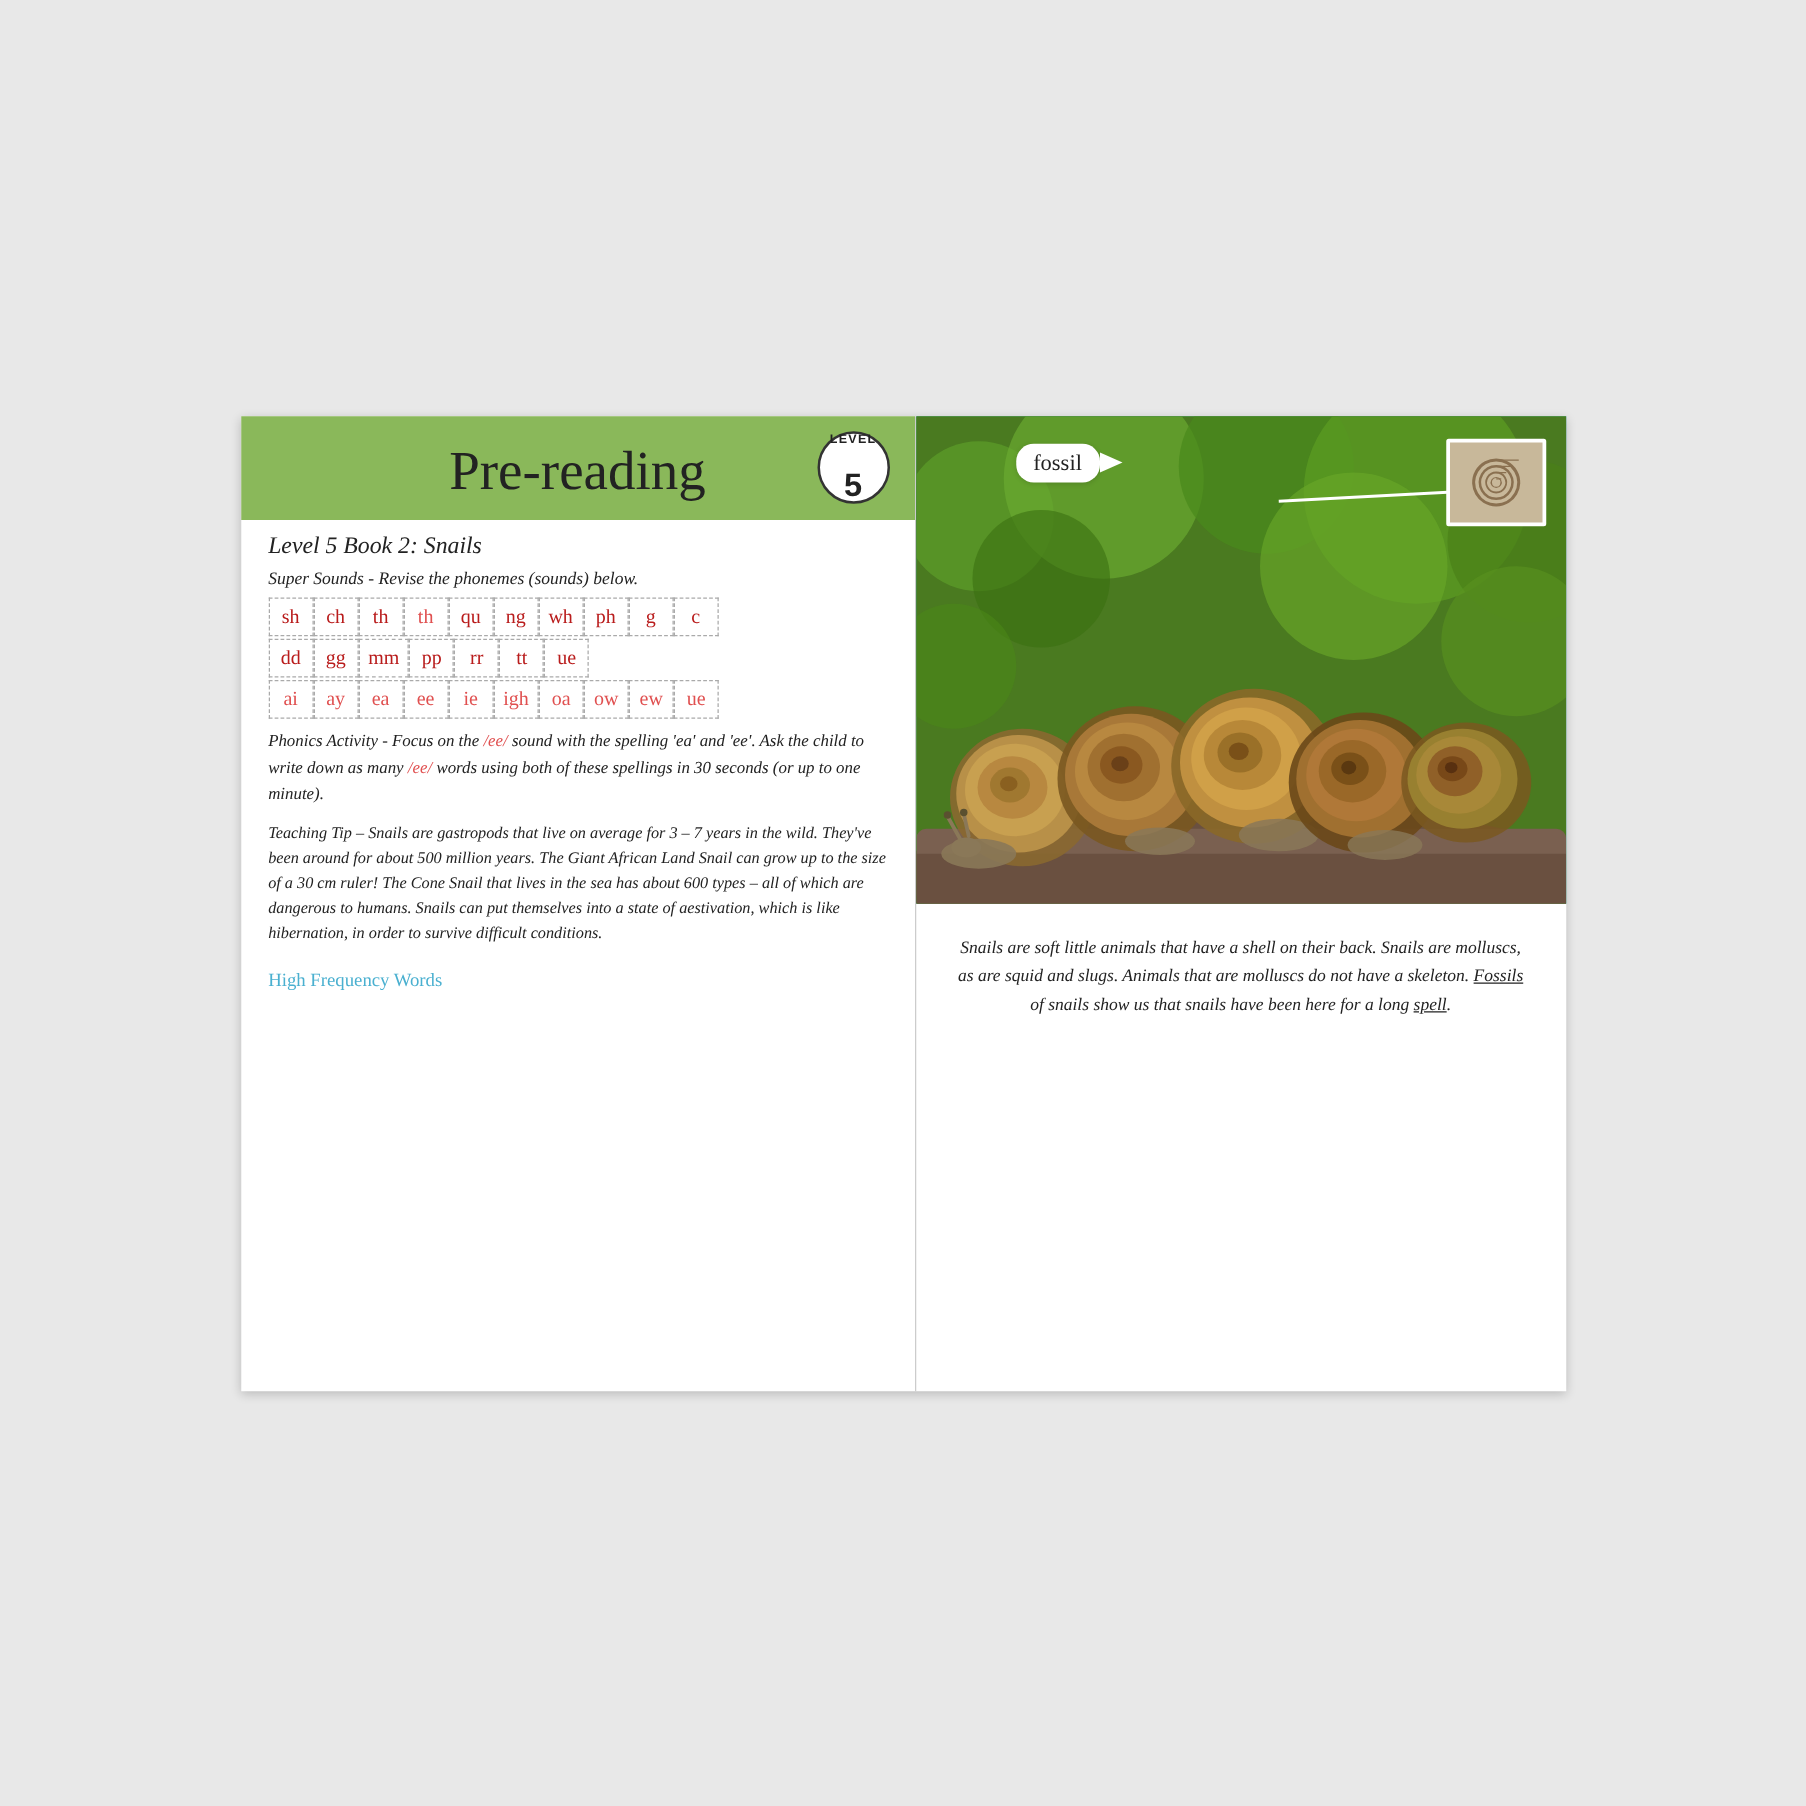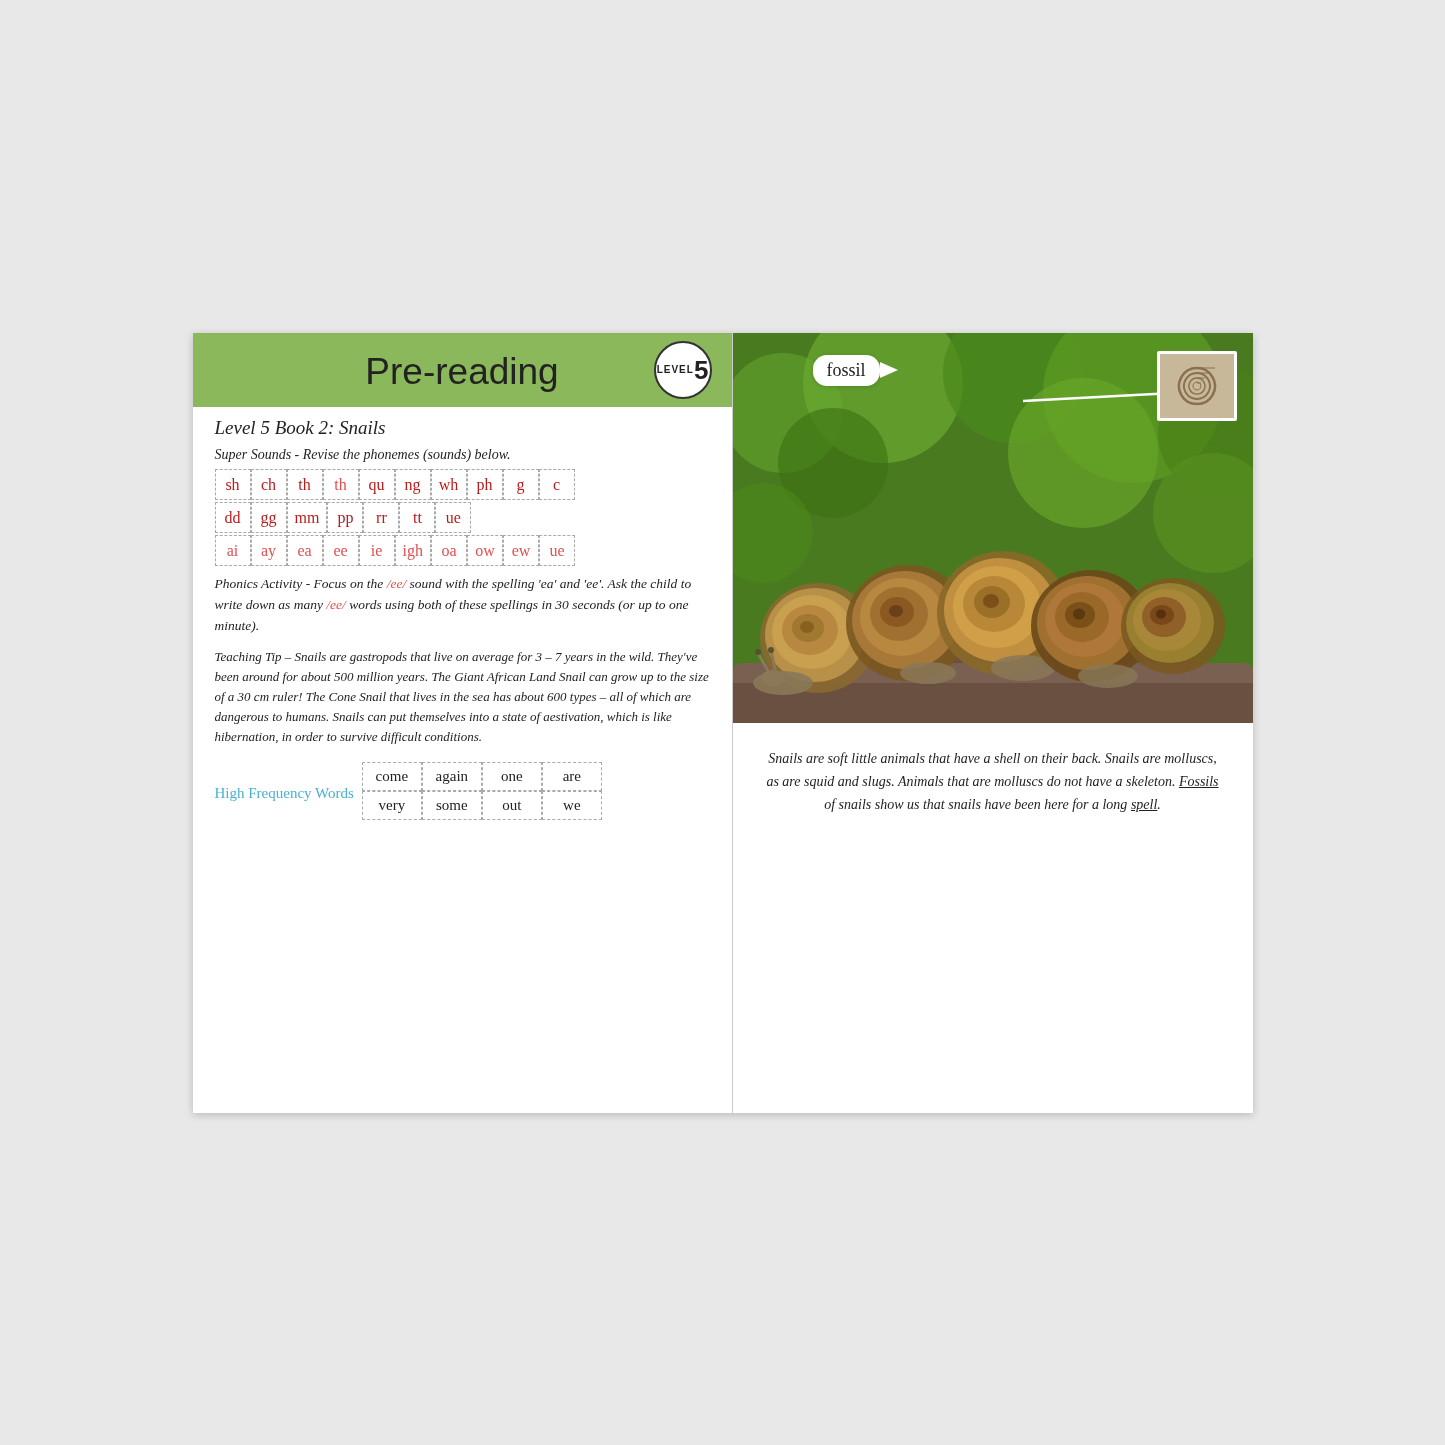--- a/index.html
+++ b/index.html
@@ -29,39 +29,40 @@
     }
     .header-bar {
       background: #8ab85a;
       padding: 18px 20px 14px 20px;
       display: flex;
       align-items: center;
       justify-content: center;
       position: relative;
     }
     .pre-reading-title {
-      font-size: 37px;
-      font-family: Liberation Sans, sans-serif;
+      font-size: 44px;
+      font-family: Liberation Serif, serif;
       color: #222;
       font-weight: normal;
       text-align: center;
     }
     .level-badge {
       position: absolute;
       right: 20px;
       top: 50%;
       transform: translateY(-50%);
       width: 58px;
       height: 58px;
       border-radius: 50%;
       border: 2.5px solid #333;
       background: white;
       display: flex;
+      flex-direction: column;
       align-items: center;
-      justify-content: center;
+      justify-content: space-between;
       font-family: Arial, sans-serif;
     }
     .level-badge .level-text {
       font-size: 10px;
       font-weight: bold;
       letter-spacing: 1px;
       color: #222;
       line-height: 1;
     }
     .level-badge .level-number {
@@ -302,34 +303,20 @@
       <div class="phonics-section">
         <span>Phonics Activity - Focus on the </span><span class="highlight-red">/ee/</span><span> sound with the spelling 'ea' and 'ee'. Ask the child to write down as many </span><span class="highlight-red">/ee/</span><span> words using both of these spellings in 30 seconds (or up to one minute).</span>
       </div>
 
       <div class="teaching-tip">
         <span>Teaching Tip – </span><span>Snails are gastropods that live on average for 3 – 7 years in the wild. They've been around for about 500 million years. The Giant African Land Snail can grow up to the size of a 30 cm ruler! The Cone Snail that lives in the sea has about 600 types – all of which are dangerous to humans. Snails can put themselves into a state of aestivation, which is like hibernation, in order to survive difficult conditions.</span>
       </div>
 
       <div class="hfw-section">
         <div class="hfw-label">High Frequency Words</div>
-        <div class="hfw-grid">
-          <div class="hfw-row">
-            <div class="hfw-cell">come</div>
-            <div class="hfw-cell">again</div>
-            <div class="hfw-cell">one</div>
-            <div class="hfw-cell">are</div>
-          </div>
-          <div class="hfw-row">
-            <div class="hfw-cell">very</div>
-            <div class="hfw-cell">some</div>
-            <div class="hfw-cell">out</div>
-            <div class="hfw-cell">we</div>
-          </div>
-        </div>
       </div>
     </div>
   </div>
 
   <div class="right-panel">
     <div class="snail-image-container">
 
       <div class="snail-scene">
 
         <svg style="position:absolute;top:0;left:0;width:100%;height:100%" viewBox="0 0 520 390" xmlns="http://www.w3.org/2000/svg" preserveAspectRatio="xMidYMid slice">

